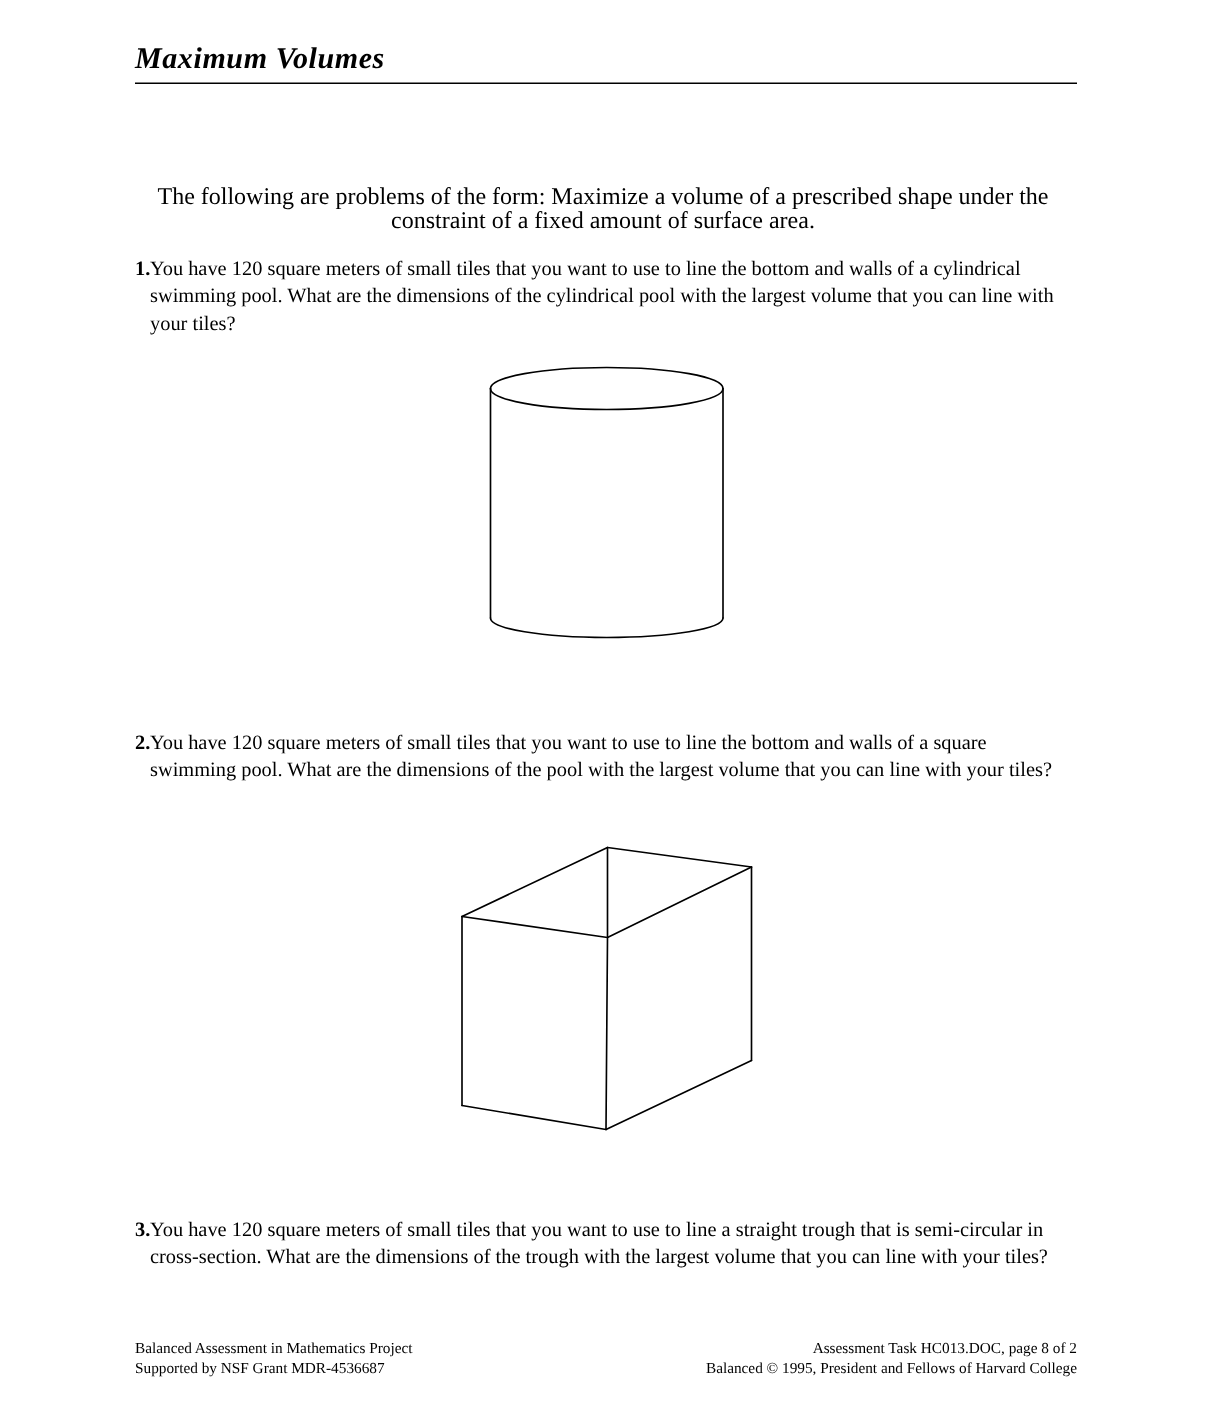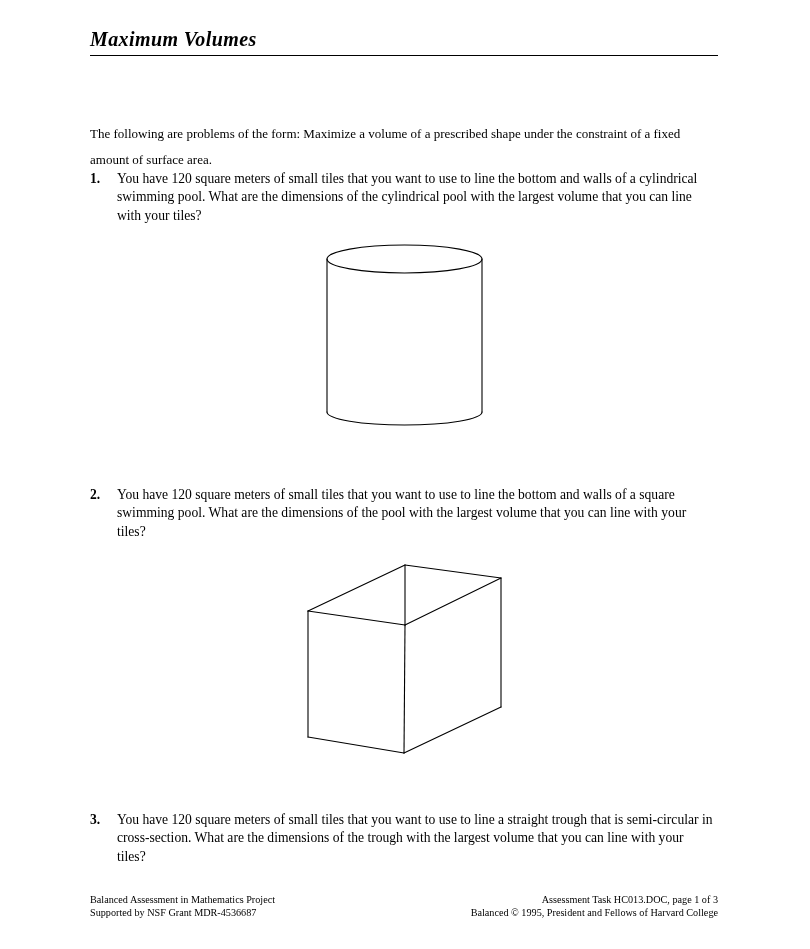--- a/index.html
+++ b/index.html
@@ -52,42 +52,42 @@
     height: 0;
     border-top: 1.6px solid #000;
   }
 
   
   .intro {
     position: absolute;
     left: 90px;
     top: 108px;
     width: 624px;
-    font-size: 13px;
-    line-height: 26px;
-    text-align: left;
+    font-size: 16px;
+    line-height: 16px;
+    text-align: center;
   }
 
   .problem {
     position: absolute;
     left: 90px;
     width: 624px;
     font-size: 13.6px;
     line-height: 18.3px;
   }
   .problem .num {
     position: absolute;
     left: 0;
     top: 0;
     width: 26px;
     font-weight: bold;
   }
   .problem .ptext {
     display: block;
-    margin-left: 27px;
+    margin-left: 10px;
   }
 
   #problem-1 { top: 170px; }
   #problem-2 { top: 486px; }
   #problem-3 { top: 811px; }
 
   
   .figure {
     position: absolute;
   }
@@ -183,21 +183,21 @@
   </div>
 
   <div class="problem" id="problem-3">
     <span class="num">3.</span>
     <span class="ptext">You have 120 square meters of small tiles that you want to use to line a straight trough that is semi-circular in cross-section. What are the dimensions of the trough with the largest volume that you can line with your tiles?</span>
   </div>
 
   <div class="footer">
     <div class="footer-row">
       <span class="footer-left">Balanced Assessment in Mathematics Project</span>
-      <span class="footer-right">Assessment Task HC013.DOC, page 1 of 3</span>
+      <span class="footer-right">Assessment Task HC013.DOC, page 8 of 2</span>
     </div>
     <div class="footer-row">
       <span class="footer-left">Supported by NSF Grant MDR-4536687</span>
       <span class="footer-right">Balanced © 1995, President and Fellows of Harvard College</span>
     </div>
   </div>
 
 </div>
 
 </body></html>

